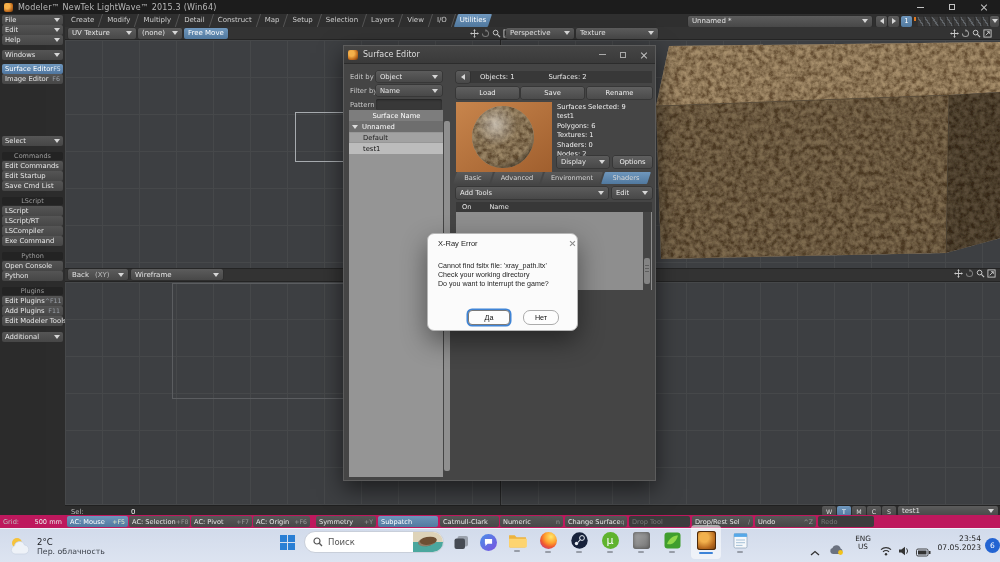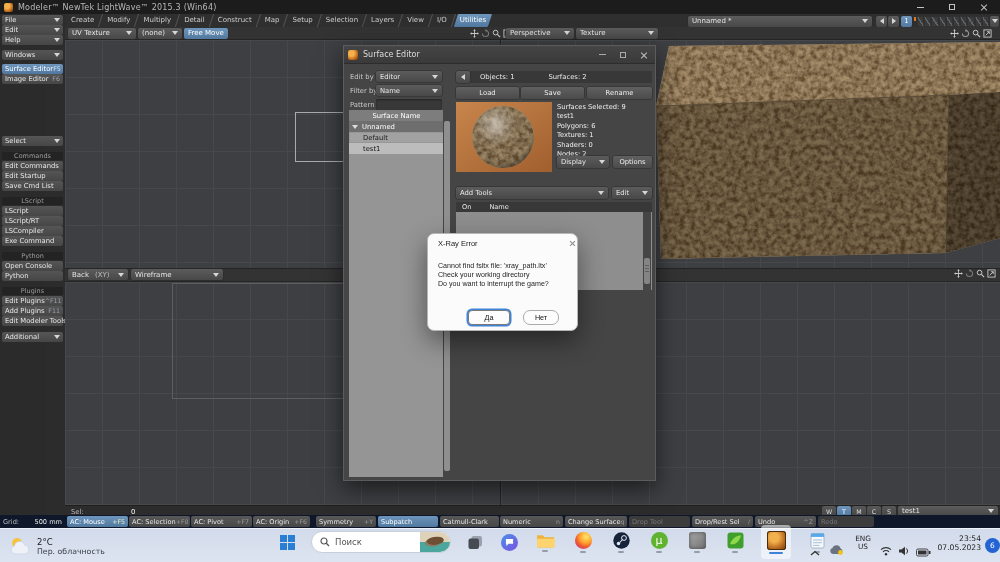--- a/index.html
+++ b/index.html
@@ -64,21 +64,21 @@
                        linear-gradient(to bottom,#46484a 1px,transparent 1px);
       background-size:37px 37px;}
   .vph{background:#333;border-top:1px solid #242424;border-bottom:1px solid #242424;
        display:flex;align-items:flex-start;}
 
   
   .selrow{left:65px;top:505px;width:935px;height:10px;background:#2c2c2c;border-top:1px solid #202020;}
   .wt{position:absolute;top:0;width:14px;height:10px;border-radius:2px;background:linear-gradient(#585858,#474747);
       color:#ddd;font-size:6.3px;display:flex;align-items:center;justify-content:center;}
   .wt.blue{background:linear-gradient(#6f97bd,#51799f);color:#fff;}
-  .statusbar{left:0;top:515px;width:1000px;height:13px;background:#0f172a;}
+  .statusbar{left:0;top:515px;width:1000px;height:13px;background:#be185d;}
   .sbt{position:absolute;top:1px;height:11px;border-radius:2px;background:linear-gradient(#585858,#474747);
        display:flex;align-items:center;padding:0 3px;font-size:6.6px;color:#e8e8e8;white-space:nowrap;}
   .sbt .ss{margin-left:auto;font-size:6.2px;color:#9b9b9b;}
   .sbt.active{background:linear-gradient(#6f97bd,#51799f);color:#fff;}
   .sbt.active .ss{color:#e9edc9;}
   .sbt.disabled{background:#3c3c3c;color:#777;}
 
   
   .se{left:343px;top:45px;width:313px;height:436px;background:#454545;border:1px solid #5c5c5c;
       box-shadow:0 8px 22px rgba(0,0,0,.55);z-index:5;}
@@ -533,21 +533,21 @@
       <span class="se-title">Surface Editor</span>
       <div style="margin-left:auto;display:flex;gap:14px;margin-right:8px;align-items:center;">
         <span class="mini" style="background:#aaa;"></span>
         <span class="maxi" style="border-color:#aaa;"></span>
         <span class="xico" style="width:7px;height:7px;"></span>
       </div>
     </div>
 
     <span class="selab" style="left:6px;top:27px;">Edit by</span>
     <div class="sedd" style="left:32px;top:25px;width:66px;">
-      <span>Editor</span>
+      <span>Object</span>
         <span class="caret"></span>
     </div>
     <span class="selab" style="left:6px;top:41px;">Filter by</span>
     <div class="sedd" style="left:32px;top:39px;width:66px;">
       <span>Name</span>
         <span class="caret"></span>
     </div>
     <span class="selab" style="left:6px;top:55px;">Pattern</span>
     <div class="sein" style="left:32px;top:53px;width:66px;"></div>
 
@@ -594,20 +594,34 @@
       <div>Textures: 1</div>
       <div>Shaders: 0</div>
       <div>Nodes: 2</div>
     </div>
     <div class="sedd" style="left:213px;top:110px;width:52px;height:12px;">
       <span>Display</span>
         <span class="caret"></span>
     </div>
     <div class="sebtn" style="left:269px;top:110px;width:39px;">Options</div>
 
+    <div class="a" style="left:110px;top:126px;display:flex;">
+      <div class="setab" style="width:38px;">
+          <span>Basic</span>
+        </div>
+      <div class="setab" style="width:50px;">
+          <span>Advanced</span>
+        </div>
+      <div class="setab" style="width:60px;">
+          <span>Environment</span>
+        </div>
+      <div class="setab sel" style="width:48px;">
+          <span>Shaders</span>
+        </div>
+    </div>
 
     <div class="sedd" style="left:112px;top:141px;width:152px;height:12px;">
       <span>Add Tools</span>
         <span class="caret"></span>
     </div>
     <div class="sedd" style="left:268px;top:141px;width:40px;height:12px;">
       <span>Edit</span>
         <span class="caret"></span>
     </div>
 
@@ -641,21 +655,21 @@
       <svg width="24" height="24" viewBox="0 0 24 24">
         <circle cx="9" cy="9" r="5" fill="#f6c33c"></circle>
         <path d="M7 20a4 4 0 0 1-.6-7.9A5.2 5.2 0 0 1 16.5 11 3.6 3.6 0 0 1 16 20Z" fill="#eef2f8" stroke="#c9d3e2" stroke-width="0.7"></path>
       </svg>
       <div>
         <div style="font-size:8.5px;color:#16181c;">2°C</div>
         <div style="font-size:7.8px;color:#3c414a;">Пер. облачность</div>
       </div>
     </div>
 
-    <div class="a" style="left:277px;top:0;height:26px;display:flex;align-items:center;gap:14px;">
+    <div class="a" style="left:277px;top:0;height:26px;display:flex;align-items:center;gap:7px;">
       <div class="tb-ico" style="width:20px;">
         <svg width="15" height="15" viewBox="0 0 15 15">
           <rect x="0" y="0" width="7" height="7" fill="#2a7fd4"></rect>
             <rect x="8" y="0" width="7" height="7" fill="#2a7fd4"></rect>
           <rect x="0" y="8" width="7" height="7" fill="#2a7fd4"></rect>
             <rect x="8" y="8" width="7" height="7" fill="#2a7fd4"></rect>
         </svg>
       </div>
       <div class="searchpill">
         <svg width="10" height="10" viewBox="0 0 10 10" style="margin-left:8px;">

